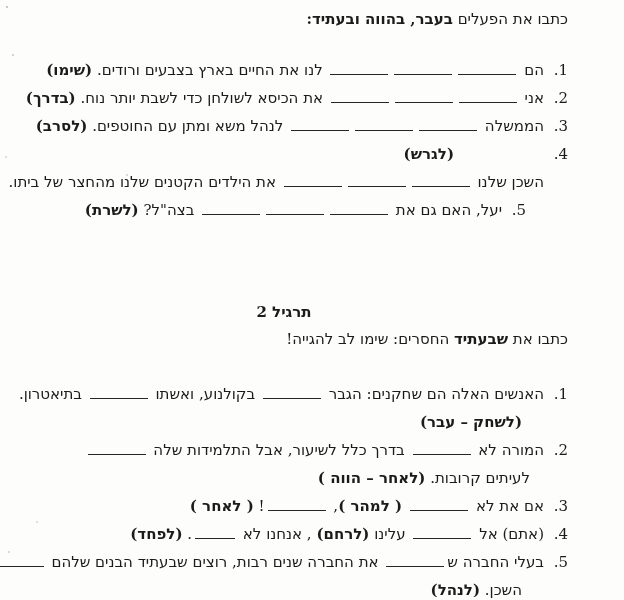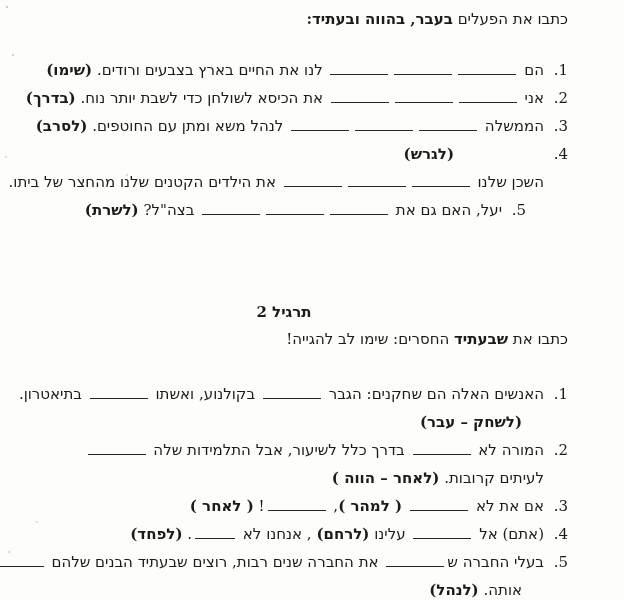--- a/index.html
+++ b/index.html
@@ -106,31 +106,31 @@
         <div class="instruction"><span class="">כתבו את </span><span class="b">שבעתיד</span><span class=""> החסרים: שימו לב להגייה!</span></div>
         <div class="items">
           <div class="item">
             <span class="num">1.</span>
             <div class="line"><span class="">האנשים האלה הם שחקנים: הגבר </span><span class="blank"></span><span class=""> בקולנוע, ואשתו </span><span class="blank"></span><span class=""> בתיאטרון.</span></div>
             <div class="line" style="margin-right: 22px;"><span class="b">(לשחק – עבר)</span></div>
           </div>
           <div class="item">
             <span class="num">2.</span>
             <div class="line"><span class="">המורה לא </span><span class="blank"></span><span class=""> בדרך כלל לשיעור, אבל התלמידות שלה </span><span class="blank"></span></div>
-            <div class="line" style=" padding-left: 8px;"><span class="">לעיתים קרובות. </span><span class="b">(לאחר – הווה )</span></div>
+            <div class="line" style="margin-right: 14px; padding-left: 8px;"><span class="">לעיתים קרובות. </span><span class="b">(לאחר – הווה )</span></div>
           </div>
           <div class="item">
             <span class="num">3.</span>
             <div class="line"><span class="">אם את לא </span><span class="blank"></span><span class="b"> ( למהר )</span><span class="">, </span><span class="blank"></span><span class="">! </span><span class="b">( לאחר )</span></div>
           </div>
           <div class="item">
             <span class="num">4.</span>
             <div class="line"><span class="">(אתם) אל </span><span class="blank"></span><span class=""> עלינו </span><span class="b">(לרחם)</span><span class=""> , אנחנו לא </span><span class="blank" style="width: 40px;"></span><span class="">. </span><span class="b">(לפחד)</span></div>
           </div>
           <div class="item">
             <span class="num">5.</span>
             <div class="line"><span class="">בעלי החברה ש</span><span class="blank"></span><span class=""> את החברה שנים רבות, רוצים שבעתיד הבנים שלהם </span><span class="blank" style="width: 44px;"></span></div>
-            <div class="line" style="margin-right: 22px;"><span class="">אותה. </span><span class="b">(לנהל)</span></div>
+            <div class="line" style="margin-right: 22px;"><span class="">השכן. </span><span class="b">(לנהל)</span></div>
           </div>
         </div>
       </div>
     </div>
 </div>
 
 </body></html>

